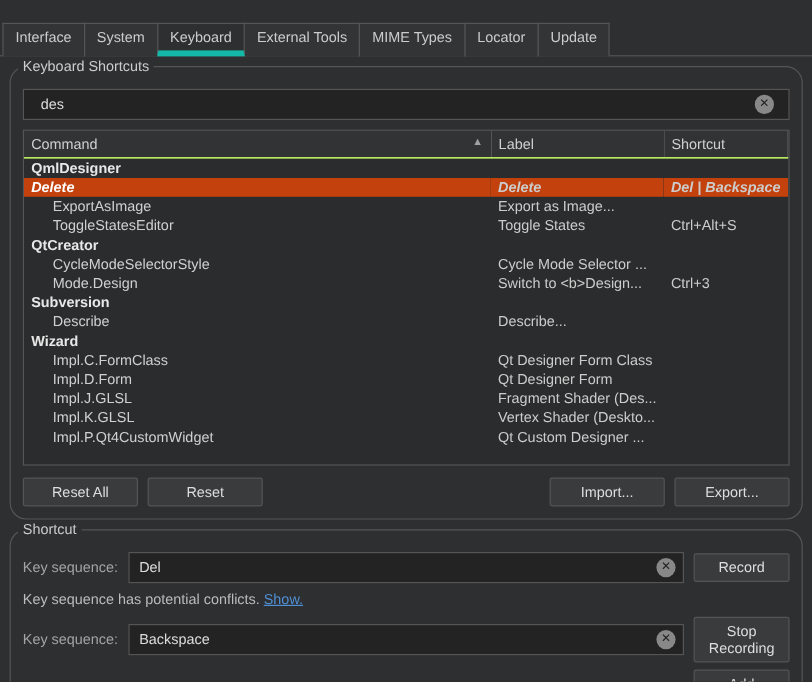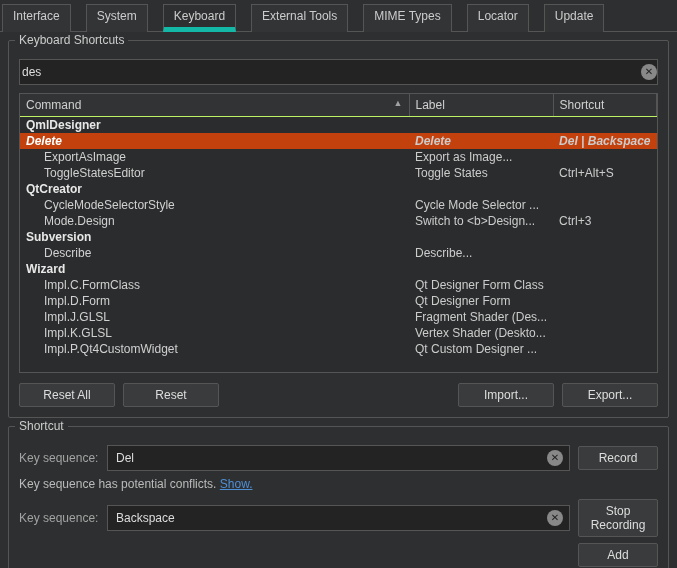--- a/index.html
+++ b/index.html
@@ -1,26 +1,26 @@
 <!DOCTYPE html>
 <html><head>
 <meta charset="utf-8">
 <style>
 * { box-sizing: border-box; margin: 0; padding: 0; font-family: "Segoe UI", Arial, sans-serif; font-size: 12px; }
 body { background: #2e2f30; color: #d0d0d0; width: 677px; height: 568px; overflow: hidden; }
 
-.tabs { display: flex; background: #2e2f30; border-bottom: 1px solid #555; padding-top: 3px; padding-left: 2px; gap: 16px; }
+.tabs { display: flex; background: #2e2f30; border-bottom: 1px solid #555; padding-top: 18px; padding-left: 2px; gap: 0; }
 .tab { padding: 4px 10px; border: 1px solid #555; border-bottom: none; background: #333436; color: #ccc; cursor: pointer; position: relative; top: 1px; margin-right: -1px; }
 .tab.active { background: #2e2f30; border-bottom: 5px solid #14b8a6; z-index: 2; }
 
-.group { border: 1px solid #555; margin: 8px; border-radius: 2px; position: relative; }
+.group { border: 1px solid #555; margin: 8px; border-radius: 14px; position: relative; }
 .group-title { position: absolute; top: -8px; left: 6px; background: #2e2f30; padding: 0 4px; color: #ccc; }
 .group-inner { padding: 18px 10px 10px 10px; }
 
-.search-wrap { display: flex; align-items: center; background: #232323; border: 1px solid #555; padding: 2px 0; }
+.search-wrap { display: flex; align-items: center; background: #232323; border: 1px solid #555; padding: 2px 12px; }
 .search-wrap input { flex: 1; background: transparent; border: none; color: #ddd; outline: none; padding: 3px 2px; }
 .clear-btn { width: 16px; height: 16px; border-radius: 50%; background: #888; color: #222; display: flex; align-items: center; justify-content: center; cursor: pointer; font-size: 10px; line-height: 1; }
 
 .table-wrap { border: 1px solid #555; margin-top: 8px; height: 280px; overflow: auto; background: #2b2c2d; }
 table { width: 100%; border-collapse: collapse; }
 th { text-align: left; padding: 4px 6px; background: #323334; border-right: 1px solid #555; border-bottom: 1px solid #bef264; font-weight: normal; position: sticky; top:0; }
 th .sort { float: right; font-size: 9px; opacity: .7; }
 tbody tr td { padding: 0 6px; height: 16px; line-height: 16px; white-space: nowrap; overflow: hidden; text-overflow: ellipsis; }
 tr.grp td { font-weight: bold; color: #e8e8e8; }
 tr.row td:first-child { padding-left: 24px; }

